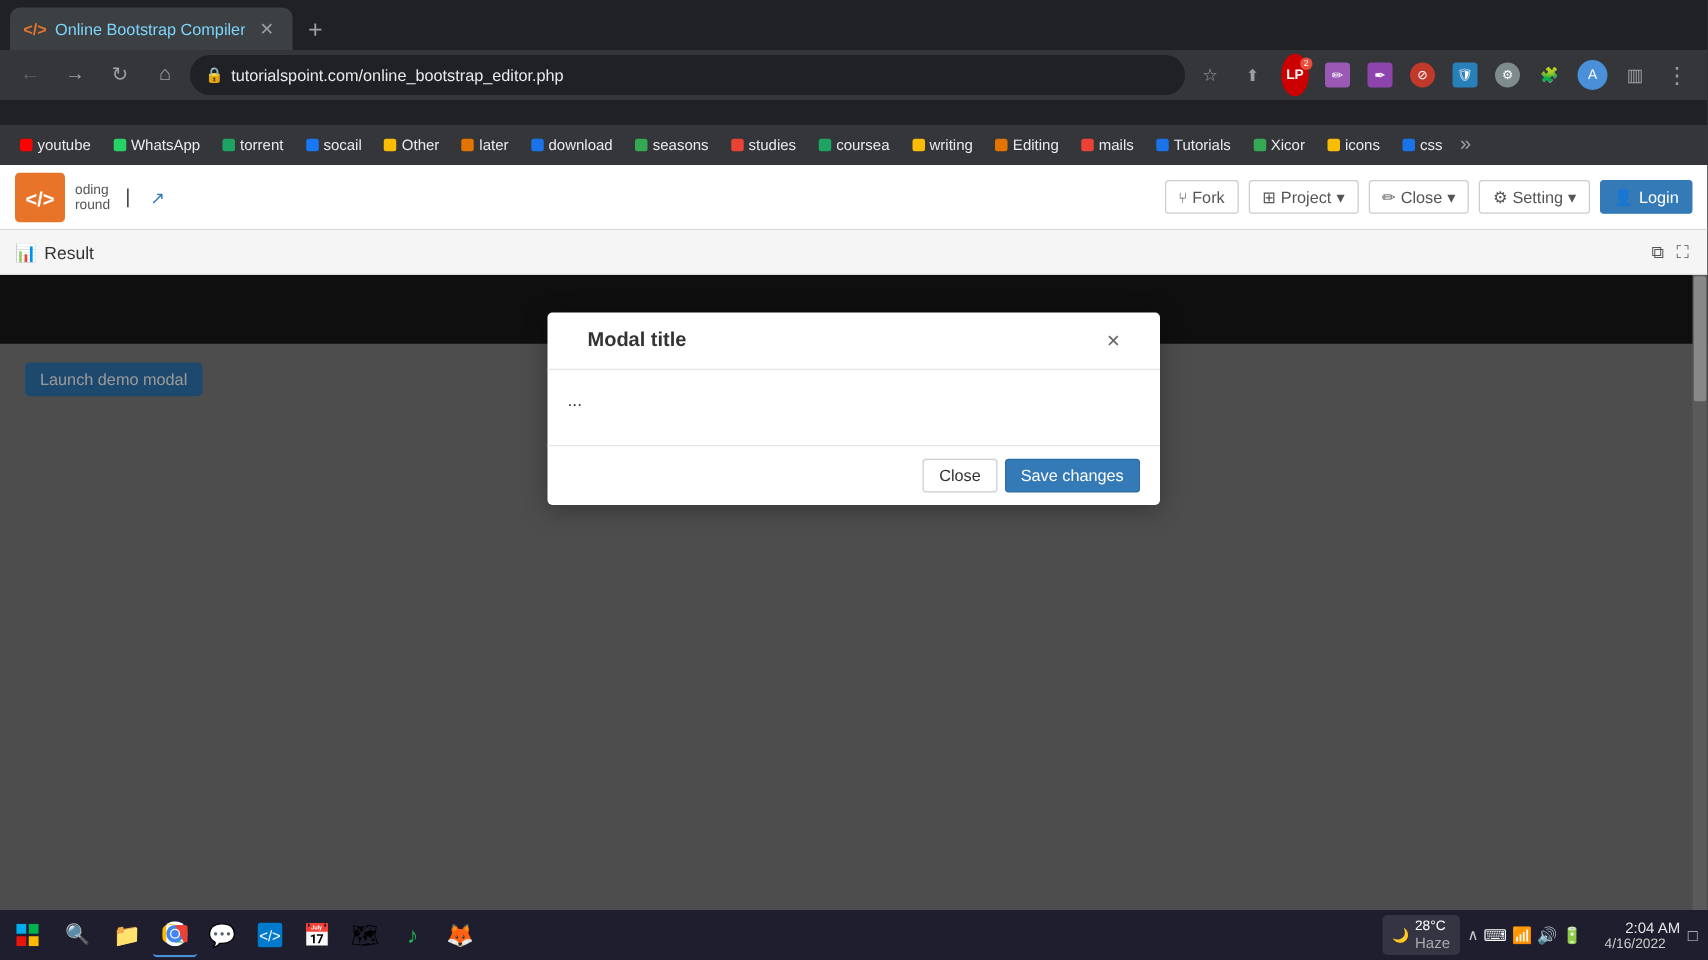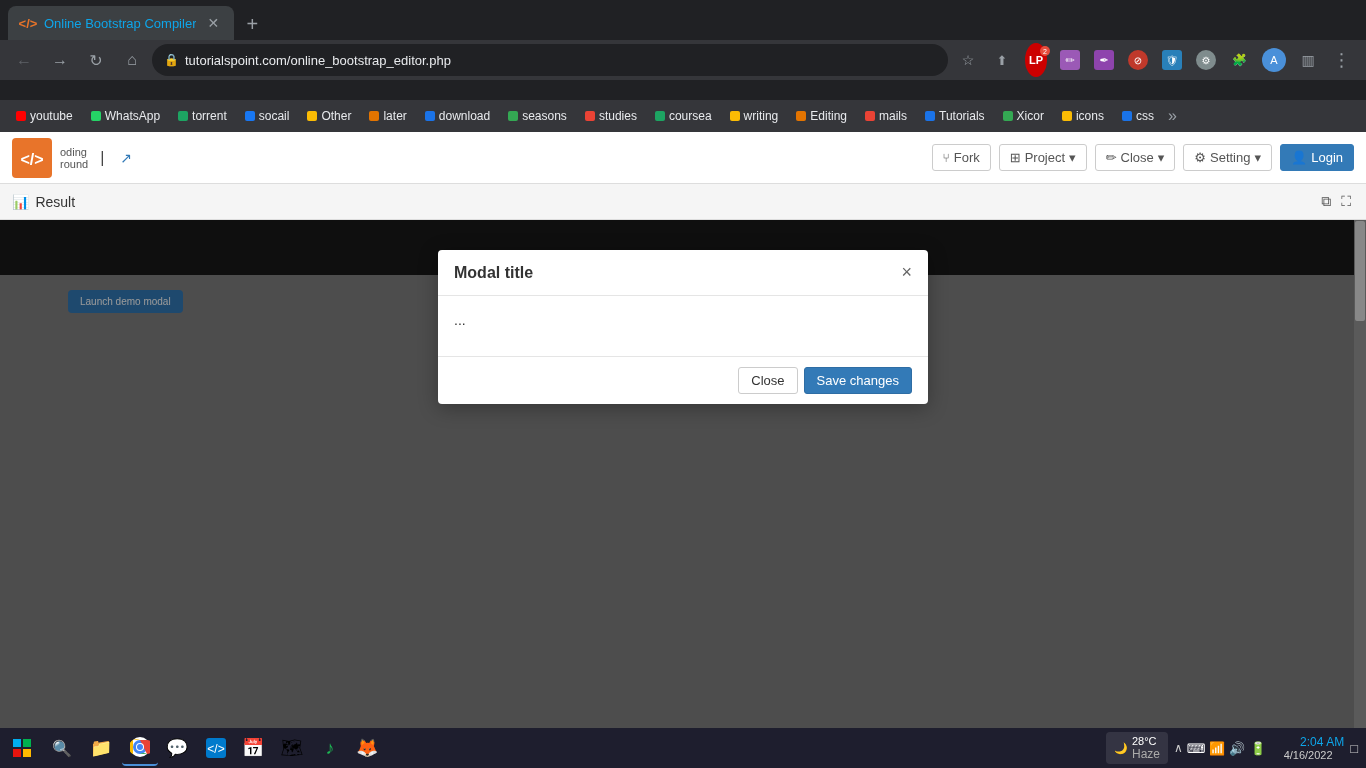--- a/index.html
+++ b/index.html
@@ -6,21 +6,21 @@
     body { font-family: 'Segoe UI', Arial, sans-serif; background: #202124; width: 1366px; height: 768px; overflow: hidden; }
 
     
     .browser-chrome { background: #202124; height: 100px; }
 
     
     .tab-bar { background: #202124; height: 40px; display: flex; align-items: flex-end; padding: 0 8px; }
     .tab { background: #35363a; border-radius: 8px 8px 0 0; height: 34px; display: flex; align-items: center; padding: 0 12px; gap: 8px; min-width: 220px; max-width: 240px; }
     .tab.active { background: #3c4043; }
     .tab-icon { width: 16px; height: 16px; display: flex; align-items: center; justify-content: center; }
-    .tab-title { color: #0ea5e9; font-size: 13px; flex: 1; overflow: hidden; text-overflow: ellipsis; white-space: nowrap; }
+    .tab-title { color: #7dd3fc; font-size: 13px; flex: 1; overflow: hidden; text-overflow: ellipsis; white-space: nowrap; }
     .tab-close { color: #9aa0a6; font-size: 14px; cursor: pointer; padding: 2px; border-radius: 50%; width: 18px; height: 18px; display: flex; align-items: center; justify-content: center; }
     .new-tab-btn { color: #9aa0a6; font-size: 20px; padding: 4px 8px; cursor: pointer; margin-left: 4px; }
 
     
     .address-bar { background: #35363a; height: 40px; display: flex; align-items: center; padding: 0 8px; gap: 4px; }
     .nav-btn { color: #9aa0a6; background: none; border: none; cursor: pointer; font-size: 16px; width: 32px; height: 32px; display: flex; align-items: center; justify-content: center; border-radius: 50%; }
     .nav-btn.disabled { opacity: 0.4; }
     .address-input-wrapper { flex: 1; background: #202124; border-radius: 20px; height: 32px; display: flex; align-items: center; padding: 0 12px; gap: 6px; }
     .address-text { color: #e8eaed; font-size: 13px; flex: 1; }
     .toolbar-icons { display: flex; align-items: center; gap: 2px; }
@@ -45,28 +45,28 @@
     .result-icons { margin-left: auto; display: flex; gap: 4px; }
     .result-icon-btn { background: none; border: none; cursor: pointer; color: #555; font-size: 14px; padding: 3px; }
 
     
     .main-content { background: #808080; position: relative; height: calc(768px - 100px - 52px - 36px - 40px); }
 
     
     .dark-band { background: #1a1a1a; height: 55px; width: 100%; }
 
     
-    .launch-btn { position: absolute; top: 70px; left: 20px; background: #337ab7; color: white; border: none; padding: 6px 12px; border-radius: 4px; cursor: pointer; font-size: 10px; margin-left: 48px; }
+    .launch-btn { position: absolute; top: 70px; left: 20px; background: #337ab7; color: white; border: none; padding: 6px 12px; border-radius: 4px; cursor: pointer; font-size: 13px; }
 
     
     .modal-backdrop { position: absolute; top: 0; left: 0; right: 0; bottom: 0; background: rgba(0,0,0,0.4); display: flex; align-items: flex-start; justify-content: center; padding-top: 30px; }
 
     
     .modal { background: white; border-radius: 4px; width: 490px; box-shadow: 0 4px 20px rgba(0,0,0,0.3); }
-    .modal-header { display: flex; align-items: center; justify-content: space-between; padding: 12px 16px; border-bottom: 1px solid #e5e5e5; }
+    .modal-header { display: flex; align-items: center; justify-content: space-between; padding: 12px 32px; border-bottom: 1px solid #e5e5e5; }
     .modal-title { font-size: 16px; font-weight: 600; color: #333; }
     .modal-close { background: none; border: none; font-size: 18px; cursor: pointer; color: #666; }
     .modal-body { padding: 16px; min-height: 60px; color: #333; font-size: 14px; }
     .modal-footer { padding: 10px 16px; border-top: 1px solid #e5e5e5; display: flex; justify-content: flex-end; gap: 6px; }
     .btn-default { padding: 5px 12px; border: 1px solid #ccc; border-radius: 3px; background: #fff; cursor: pointer; font-size: 13px; color: #333; }
     .btn-primary { padding: 5px 12px; border: 1px solid #2e6da4; border-radius: 3px; background: #337ab7; cursor: pointer; font-size: 13px; color: white; }
 
     
     .scrollbar-area { position: absolute; right: 0; top: 0; bottom: 0; width: 12px; background: #5a5a5a; }
     .scrollbar-thumb { width: 10px; height: 100px; background: #888; margin: 1px; border-radius: 2px; }
@@ -354,19 +354,19 @@
 
     <div style="display:flex;align-items:center;gap:4px;">
       <span style="color:#ccc;font-size:12px;">∧</span>
       <span style="color:white;font-size:13px;">⌨</span>
       <span style="color:white;font-size:13px;">📶</span>
       <span style="color:white;font-size:13px;">🔊</span>
       <span style="color:white;font-size:13px;">🔋</span>
     </div>
 
     <div style="text-align:center;cursor:pointer;">
-      <div style="font-size:12px;color:#0ea5e9;margin-left:28px;">2:04 AM</div>
+      <div style="font-size:12px;color:#e5e5e5;margin-left:28px;">2:04 AM</div>
       <div style="font-size:11px;color:#ccc;">4/16/2022</div>
     </div>
 
     <span style="font-size:13px;color:#ccc;">□</span>
   </div>
 </div>
 
 </body></html>

